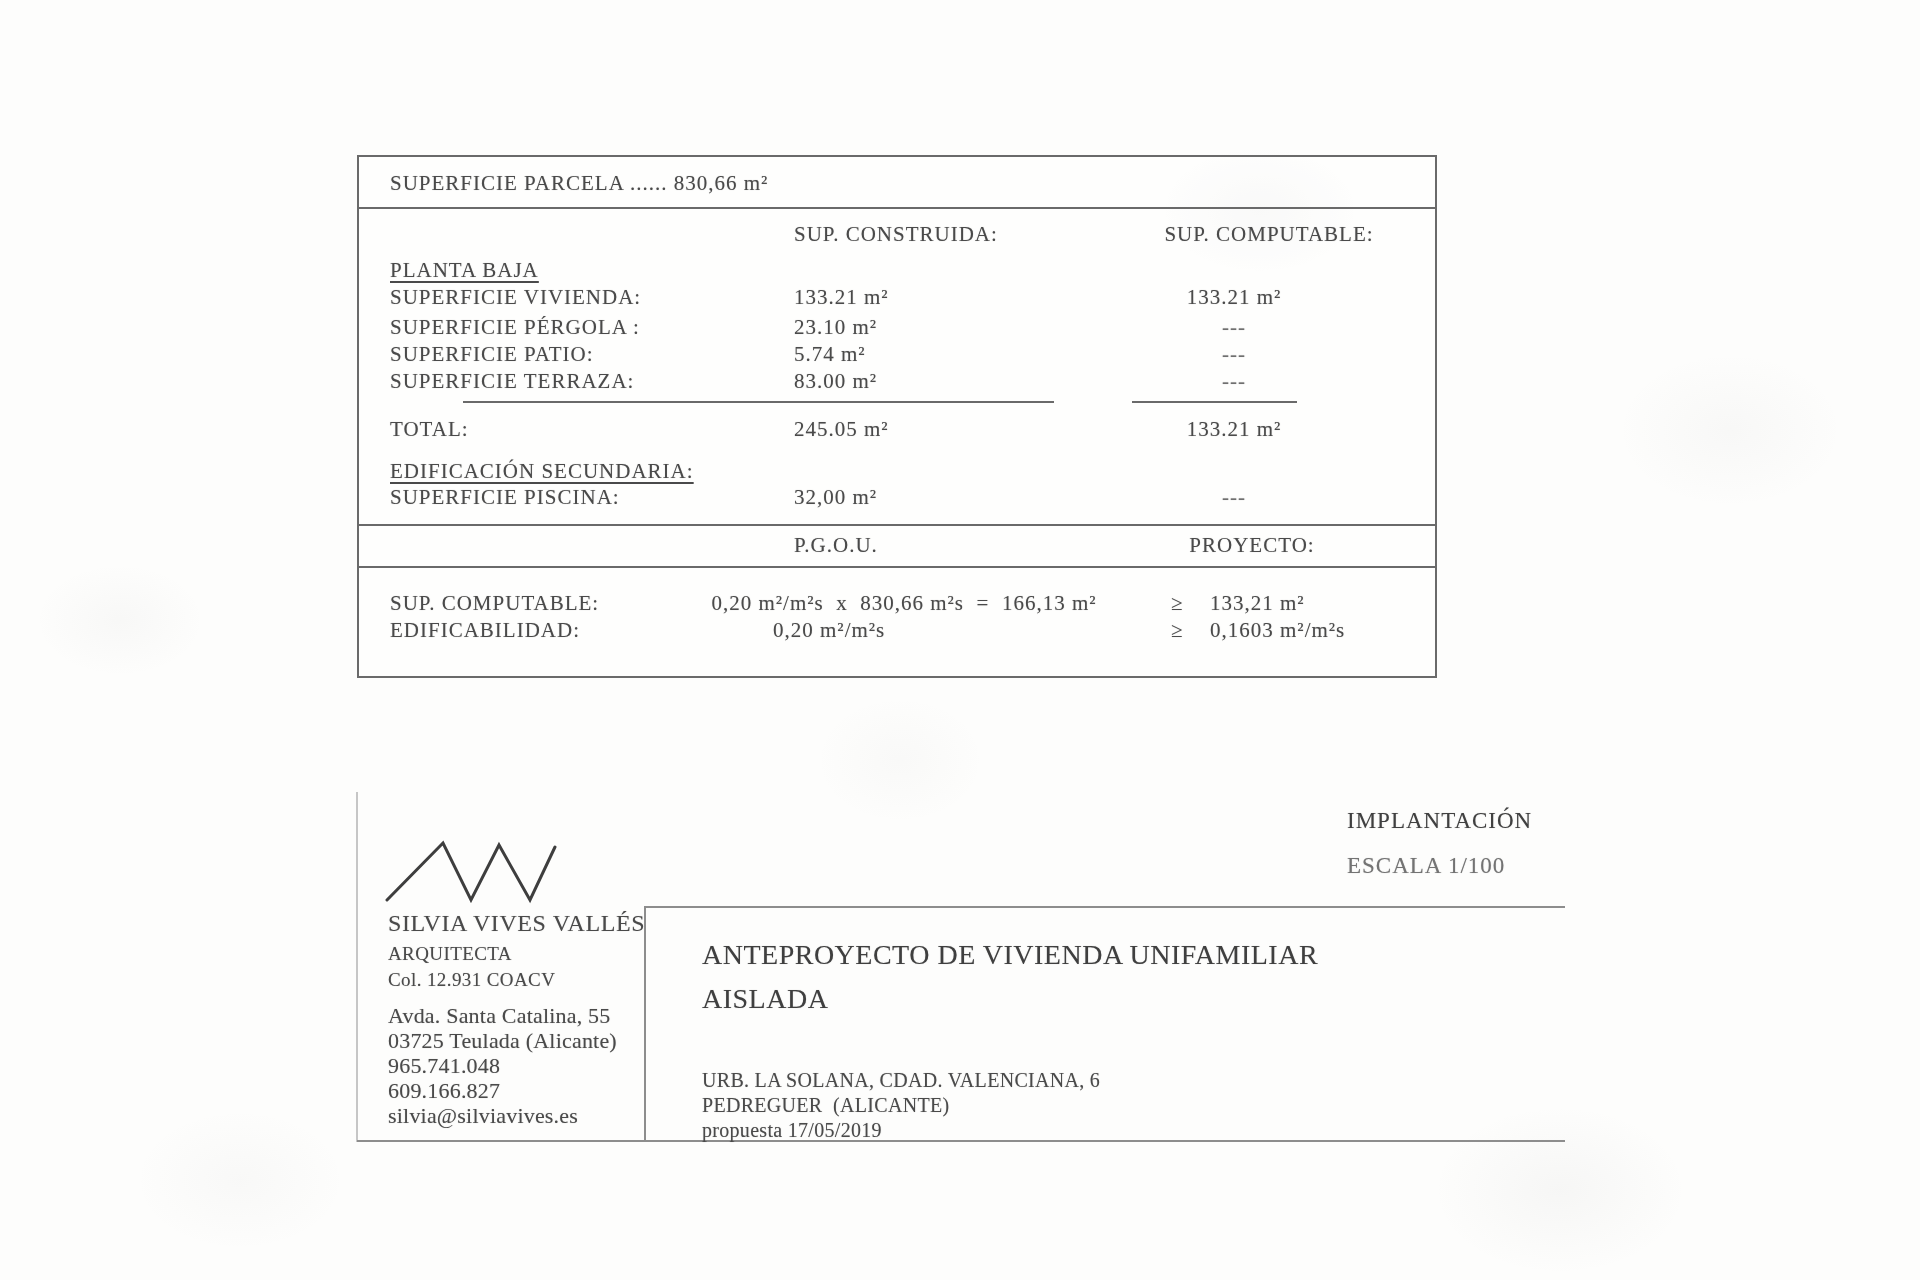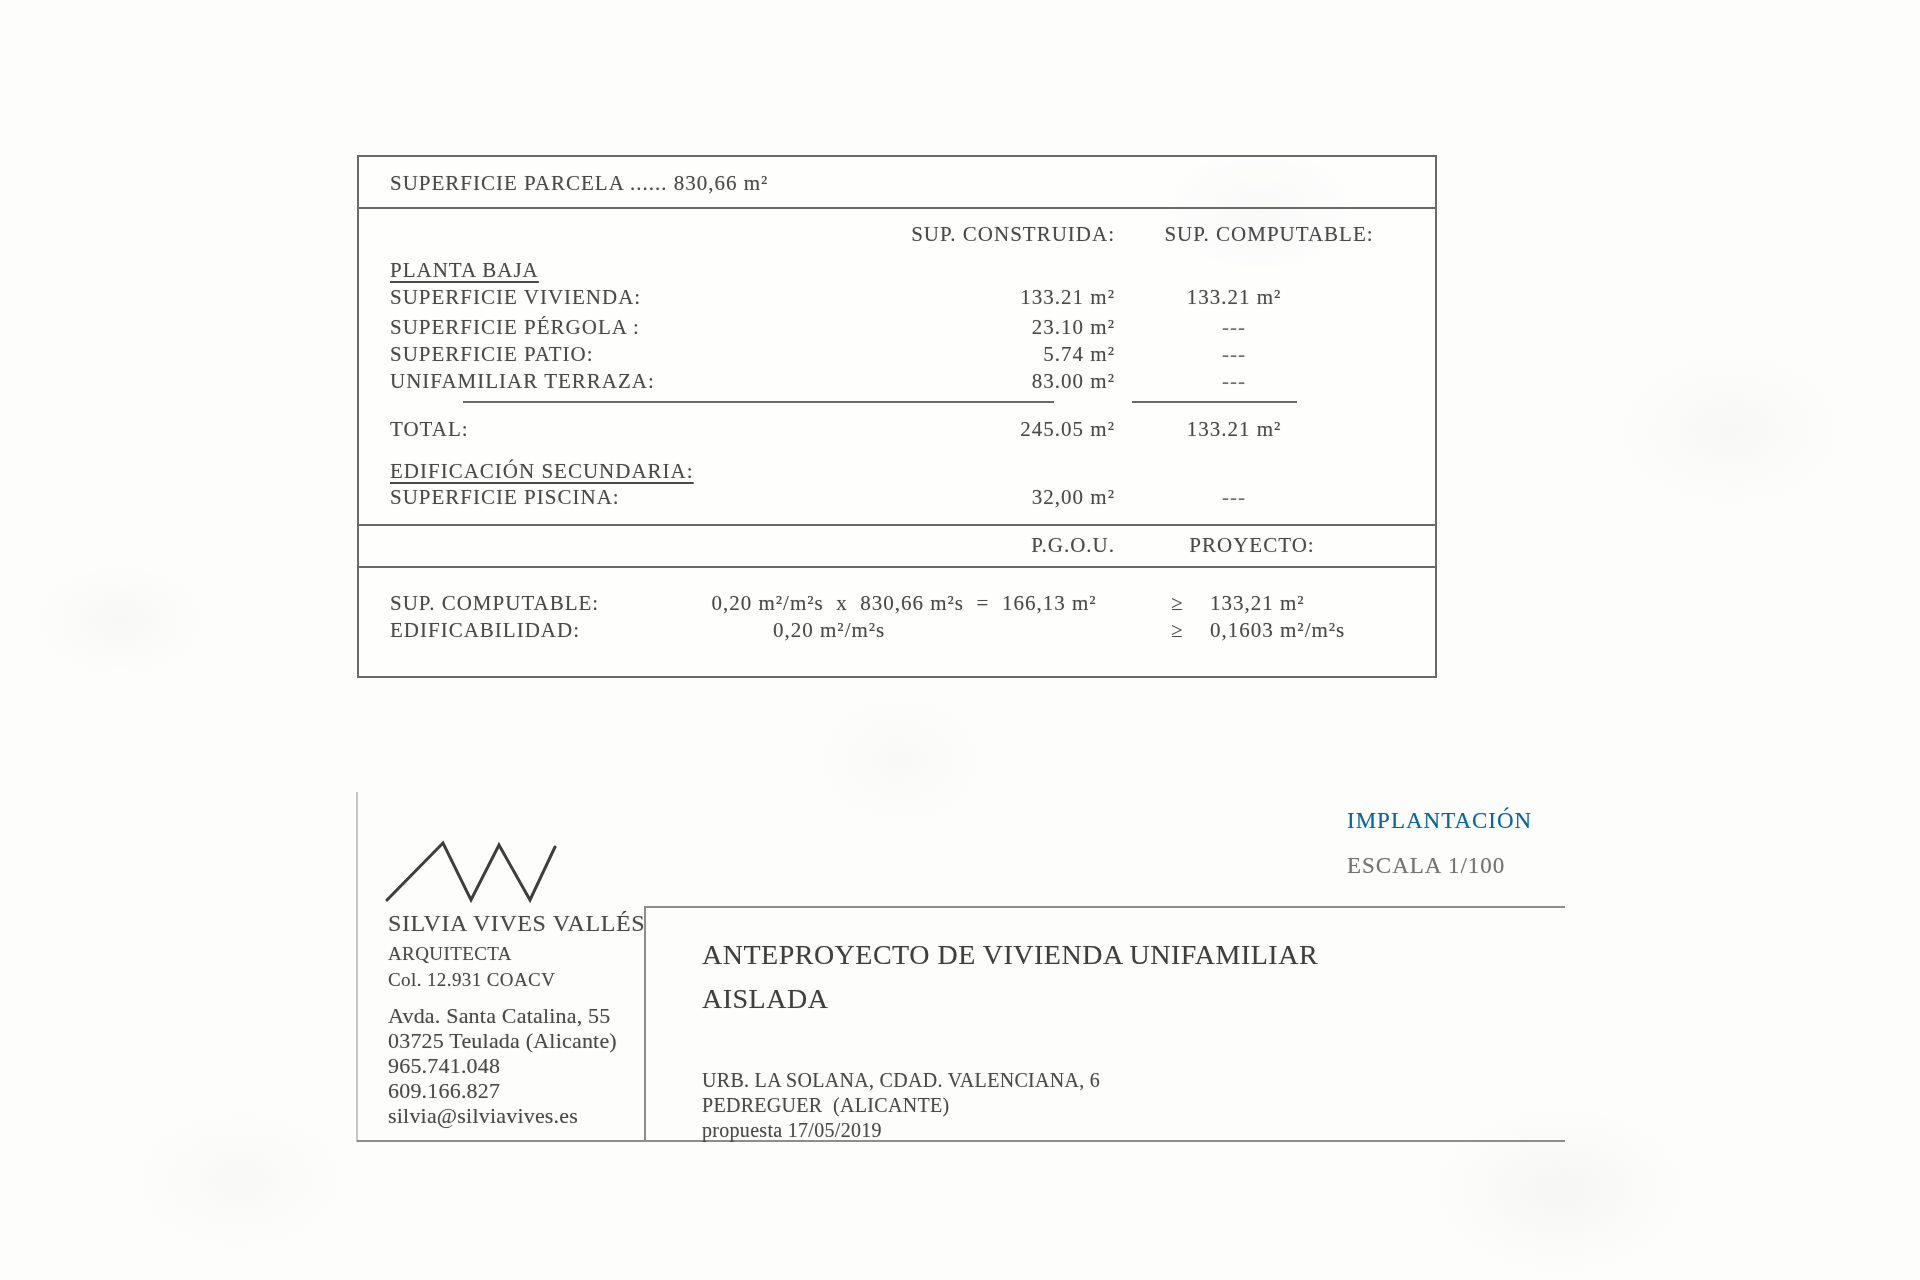--- a/index.html
+++ b/index.html
@@ -22,40 +22,40 @@
   }
   .tx{ text-shadow:0 0 1px rgba(90,90,90,.38); white-space:pre-wrap; }
 
   
   .areas-table{
     position:absolute;left:357px;top:155px;width:1080px;height:523px;
     border:2px solid #6a6a6a;box-sizing:border-box;background:rgba(255,255,255,.35);
   }
   .areas-table .row-abs{position:absolute;font-size:21px;letter-spacing:1px;line-height:26px;}
   .lbl{left:31px;}
-  .c1{left:456px;width:300px;text-align:right;}
+  .c1{left:435px;width:300px;text-align:left;}
   .c2{left:725px;width:300px;text-align:center;}
   .c2h{left:760px;width:300px;text-align:center;}
   .c2p{left:743px;width:300px;text-align:center;}
   .hline{position:absolute;height:2px;background:#6a6a6a;}
   .u{text-decoration:underline;text-underline-offset:4px;text-decoration-thickness:2px;}
   .dash{color:#6f6f6f;letter-spacing:0;}
 
   
   .vrule-left{position:absolute;left:356px;top:792px;width:2px;height:350px;background:#c6c6c6;}
   .bottom-rule{position:absolute;left:357px;top:1140px;width:1208px;height:2px;background:#8d8d8d;}
   .project-box{
     position:absolute;left:644px;top:906px;width:921px;height:234px;
     border-top:2px solid #8d8d8d;border-left:2px solid #8d8d8d;box-sizing:border-box;
   }
   .logo-svg{position:absolute;left:380px;top:836px;}
   .arch-name{position:absolute;left:388px;top:910px;font-size:24px;letter-spacing:.6px;}
   .arch-role{position:absolute;left:388px;top:941px;font-size:19px;line-height:26px;letter-spacing:.4px;}
   .arch-contact{position:absolute;left:388px;top:1003px;font-size:22px;line-height:25px;letter-spacing:.2px;}
-  .drawing-name{position:absolute;left:1347px;top:808px;font-size:23px;letter-spacing:1px;color:#0369a1;}
+  .drawing-name{position:absolute;left:1347px;top:808px;font-size:23px;letter-spacing:1px;color:#404040;}
   .drawing-scale{position:absolute;left:1347px;top:853px;font-size:23px;letter-spacing:1px;color:#737373;}
   .project-title{position:absolute;left:702px;top:933px;font-size:28px;line-height:44px;letter-spacing:.5px;color:#3f3f3f;}
   .project-loc{position:absolute;left:702px;top:1068px;font-size:20px;line-height:25px;letter-spacing:.3px;}
 </style>
 </head>
 <body>
 
 <div id="sheet">
   <div class="noise"></div>
 
@@ -74,21 +74,21 @@
     <div class="row-abs c2 tx" style="top:127px">133.21 m²</div>
 
     <div class="row-abs lbl tx" style="top:157px">SUPERFICIE PÉRGOLA :</div>
     <div class="row-abs c1 tx" style="top:157px">23.10 m²</div>
     <div class="row-abs c2 dash tx" style="top:157px">---</div>
 
     <div class="row-abs lbl tx" style="top:184px">SUPERFICIE PATIO:</div>
     <div class="row-abs c1 tx" style="top:184px">5.74 m²</div>
     <div class="row-abs c2 dash tx" style="top:184px">---</div>
 
-    <div class="row-abs lbl tx" style="top:211px">UNIFAMILIAR TERRAZA:</div>
+    <div class="row-abs lbl tx" style="top:211px">SUPERFICIE TERRAZA:</div>
     <div class="row-abs c1 tx" style="top:211px">83.00 m²</div>
     <div class="row-abs c2 dash tx" style="top:211px">---</div>
 
     <div class="hline" style="top:244px;left:104px;width:591px"></div>
     <div class="hline" style="top:244px;left:773px;width:165px"></div>
 
     <div class="row-abs lbl tx" style="top:259px">TOTAL:</div>
     <div class="row-abs c1 tx" style="top:259px">245.05 m²</div>
     <div class="row-abs c2 tx" style="top:259px">133.21 m²</div>
 

